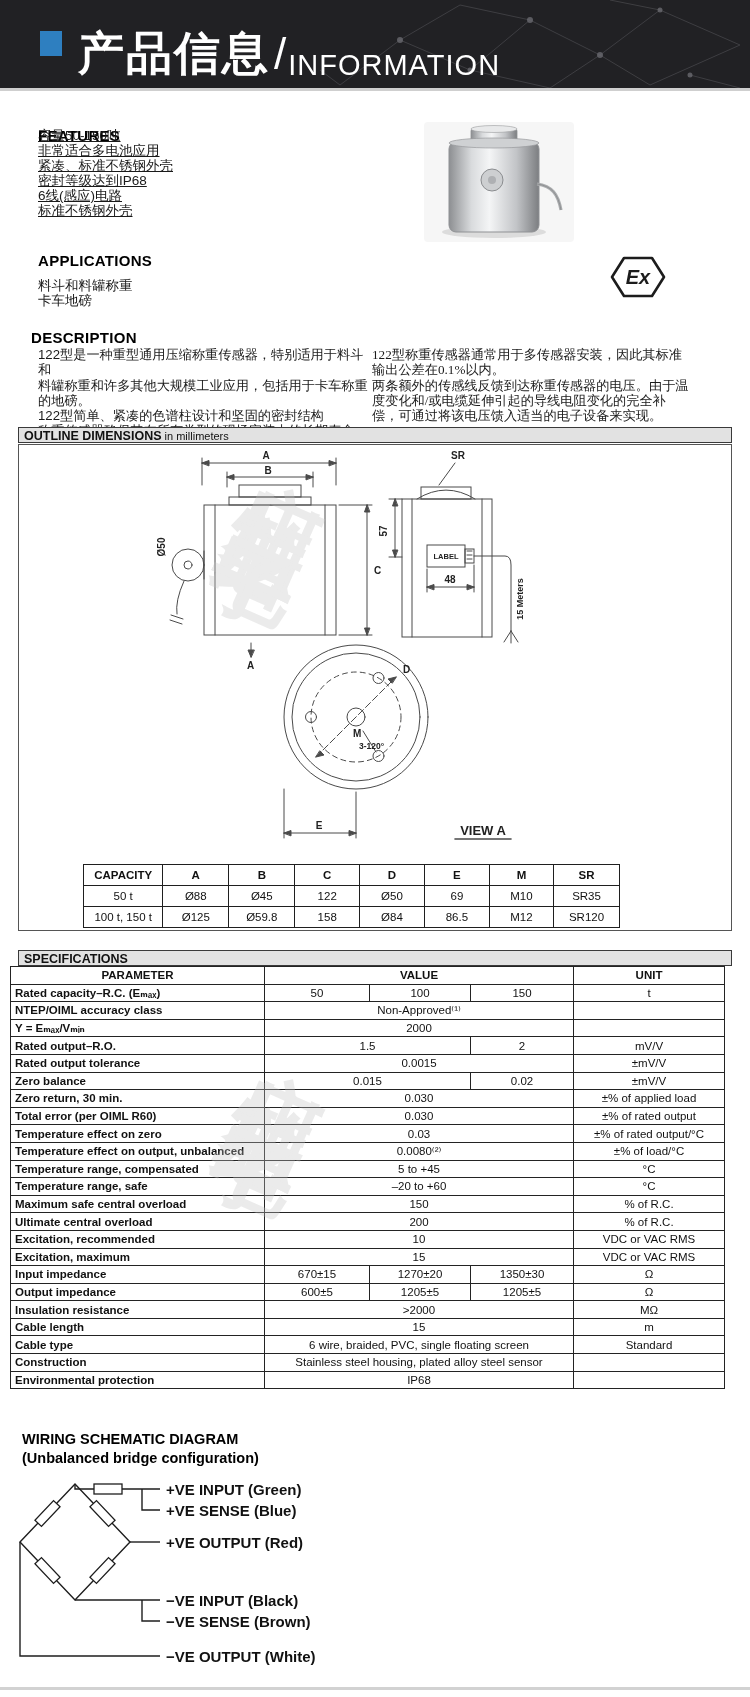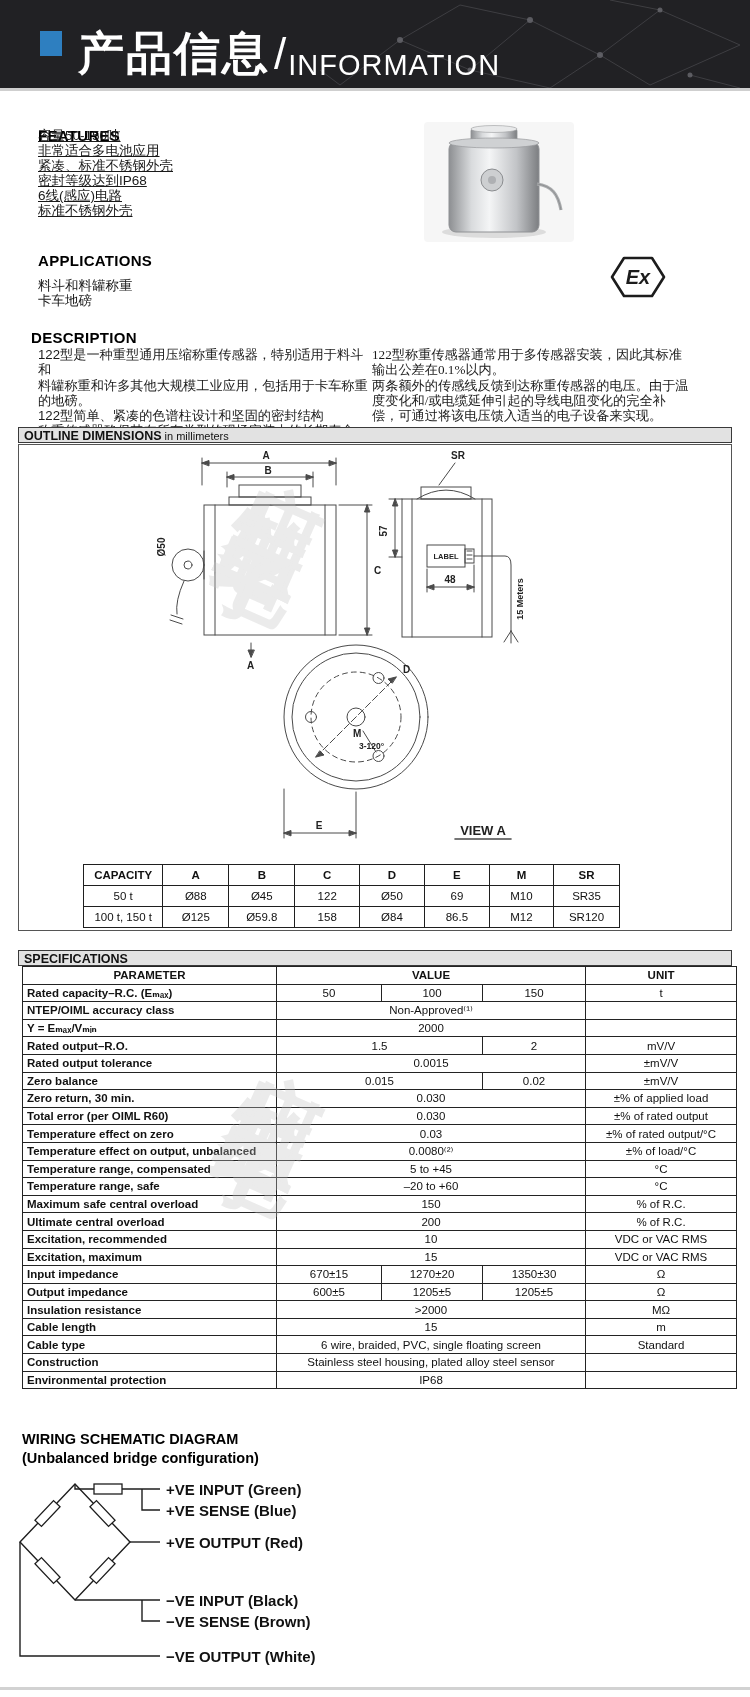--- a/index.html
+++ b/index.html
@@ -27,21 +27,21 @@
   
   .bar{position:absolute;left:18px;width:714px;height:16px;background:#e2e2e2;border:1px solid #3a3a3a;
        font-size:12.5px;font-weight:bold;line-height:16px;padding-left:5px;box-sizing:border-box;}
   .bar .sub{font-weight:normal;font-size:11px;}
   .outline-box{position:absolute;left:18px;top:444px;width:714px;height:487px;border:1px solid #555;box-sizing:border-box;background:#fff;}
   
   table{border-collapse:collapse;}
   .cap-table{position:absolute;left:83px;top:864px;width:537px;font-size:11.5px;}
   .cap-table th,.cap-table td{border:1px solid #1f1f1f;text-align:center;height:20px;padding:0 2px;}
   .cap-table th{font-weight:bold;}
-  .spec-table{position:absolute;left:22px;top:966px;width:714px;font-size:11.5px;table-layout:fixed;}
+  .spec-table{position:absolute;left:10px;top:966px;width:714px;font-size:11.5px;table-layout:fixed;}
   .spec-table th,.spec-table td{border:1px solid #232323;height:16.6px;padding:0 4px;overflow:hidden;white-space:nowrap;}
   .spec-table th{font-weight:bold;text-align:center;}
   .spec-table td.param{font-weight:bold;text-align:left;}
   .spec-table td.val,.spec-table td.unit{text-align:center;font-weight:normal;}
   
   .wiring-title{position:absolute;left:22px;top:1430px;font-size:14.5px;font-weight:bold;line-height:19px;color:#000;}
   .wiring-svg{position:absolute;left:18px;top:1468px;}
   
   .watermark{position:absolute;z-index:6;pointer-events:none;color:#c3c3c3;opacity:.33;
              font-size:86px;font-weight:bold;writing-mode:vertical-rl;letter-spacing:14px;}

